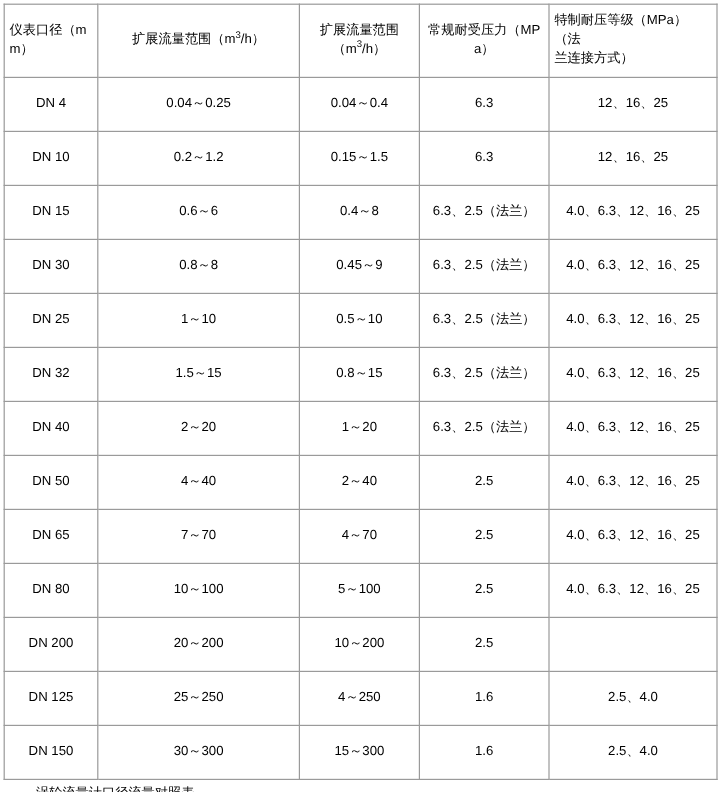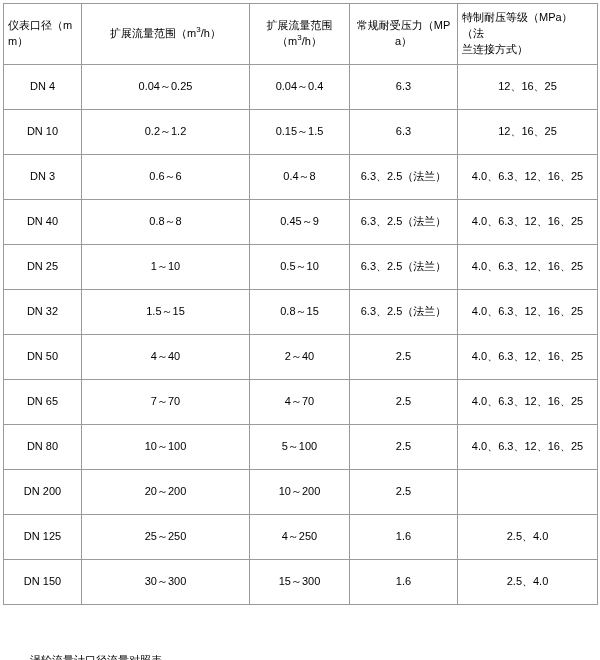--- a/index.html
+++ b/index.html
@@ -118,44 +118,51 @@
         <td>12、16、25</td>
       </tr>
       <tr>
         <td class="dn-cell">DN 10</td>
         <td>0.2～1.2</td>
         <td>0.15～1.5</td>
         <td>6.3</td>
         <td>12、16、25</td>
       </tr>
       <tr>
-        <td class="dn-cell">DN 3</td>
+        <td class="dn-cell">DN 15</td>
         <td>0.6～6</td>
         <td>0.4～8</td>
         <td>6.3、2.5（法兰）</td>
         <td>4.0、6.3、12、16、25</td>
       </tr>
       <tr>
-        <td class="dn-cell">DN 40</td>
+        <td class="dn-cell">DN 30</td>
         <td>0.8～8</td>
         <td>0.45～9</td>
         <td>6.3、2.5（法兰）</td>
         <td>4.0、6.3、12、16、25</td>
       </tr>
       <tr>
         <td class="dn-cell">DN 25</td>
         <td>1～10</td>
         <td>0.5～10</td>
         <td>6.3、2.5（法兰）</td>
         <td>4.0、6.3、12、16、25</td>
       </tr>
       <tr>
         <td class="dn-cell">DN 32</td>
         <td>1.5～15</td>
         <td>0.8～15</td>
+        <td>6.3、2.5（法兰）</td>
+        <td>4.0、6.3、12、16、25</td>
+      </tr>
+      <tr>
+        <td class="dn-cell">DN 40</td>
+        <td>2～20</td>
+        <td>1～20</td>
         <td>6.3、2.5（法兰）</td>
         <td>4.0、6.3、12、16、25</td>
       </tr>
       <tr>
         <td class="dn-cell">DN 50</td>
         <td>4～40</td>
         <td>2～40</td>
         <td>2.5</td>
         <td>4.0、6.3、12、16、25</td>
       </tr>

